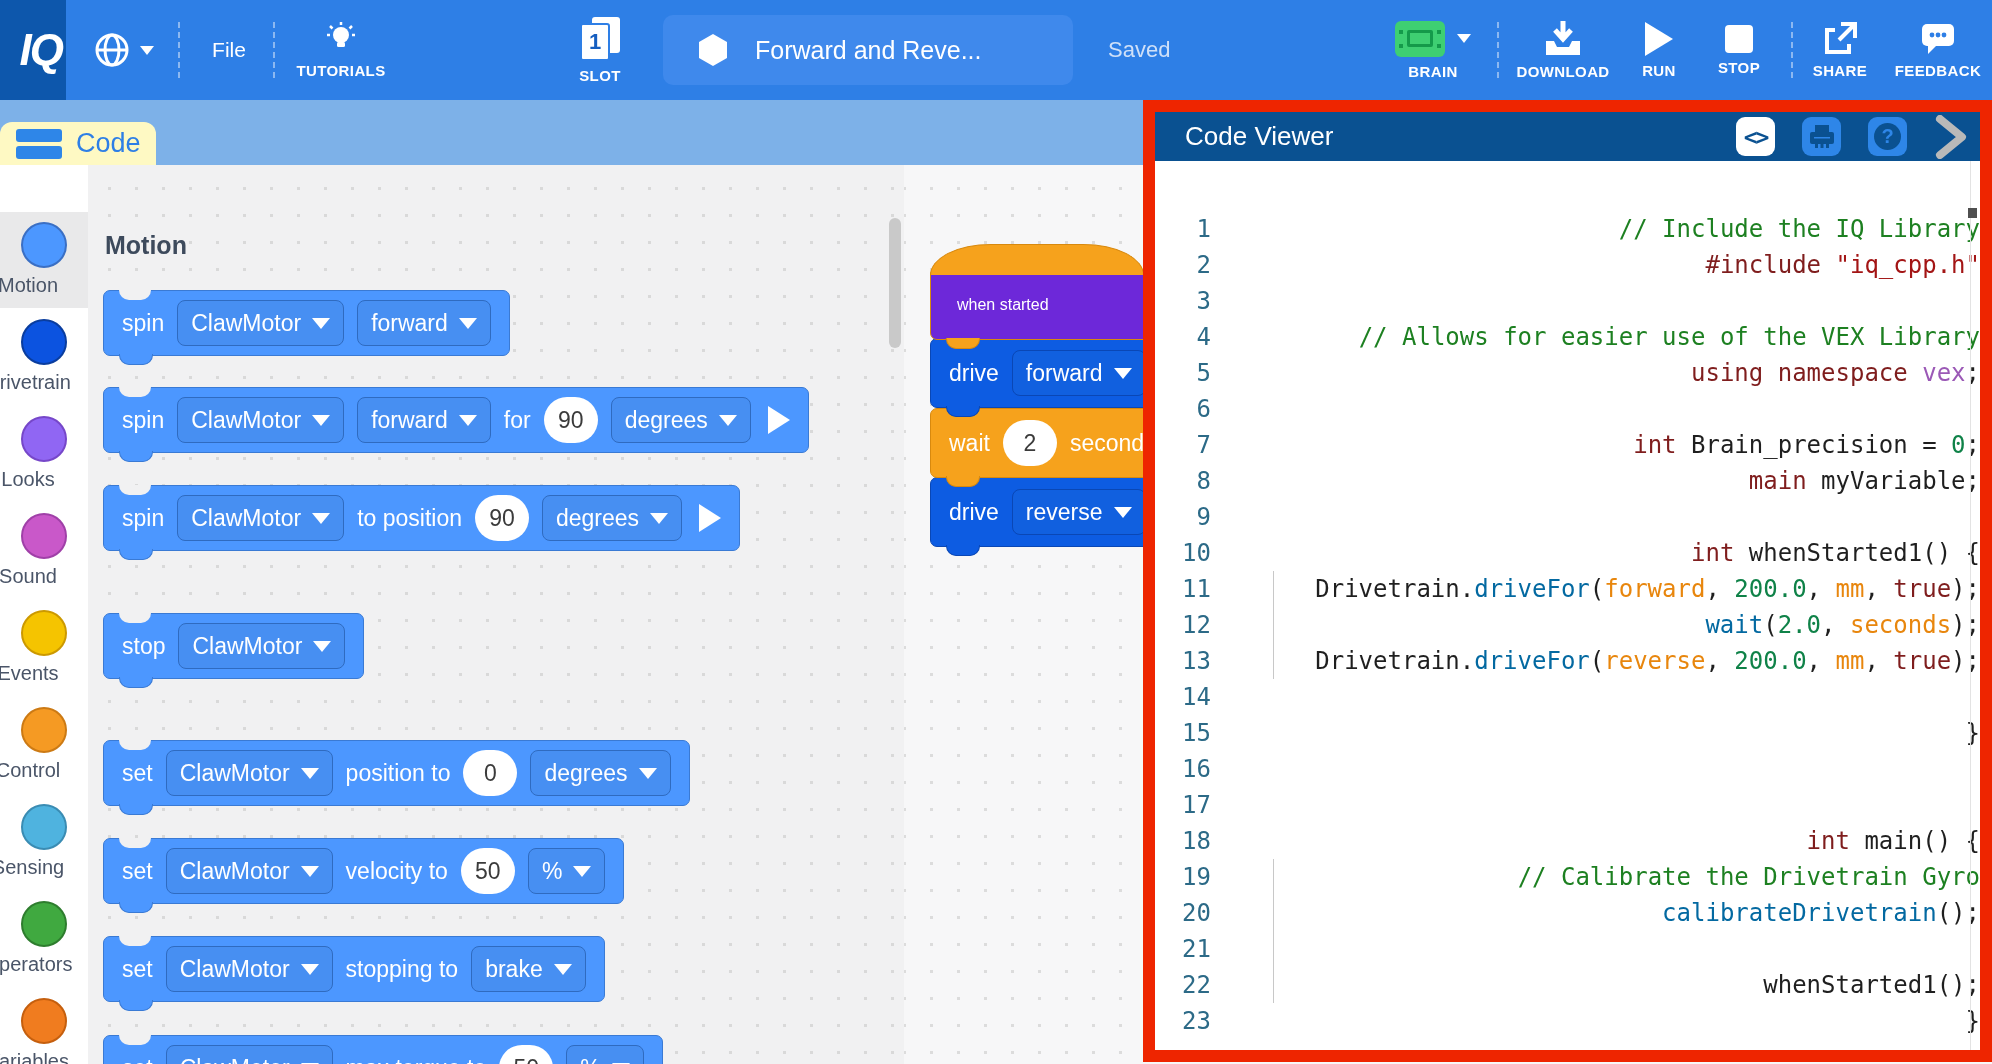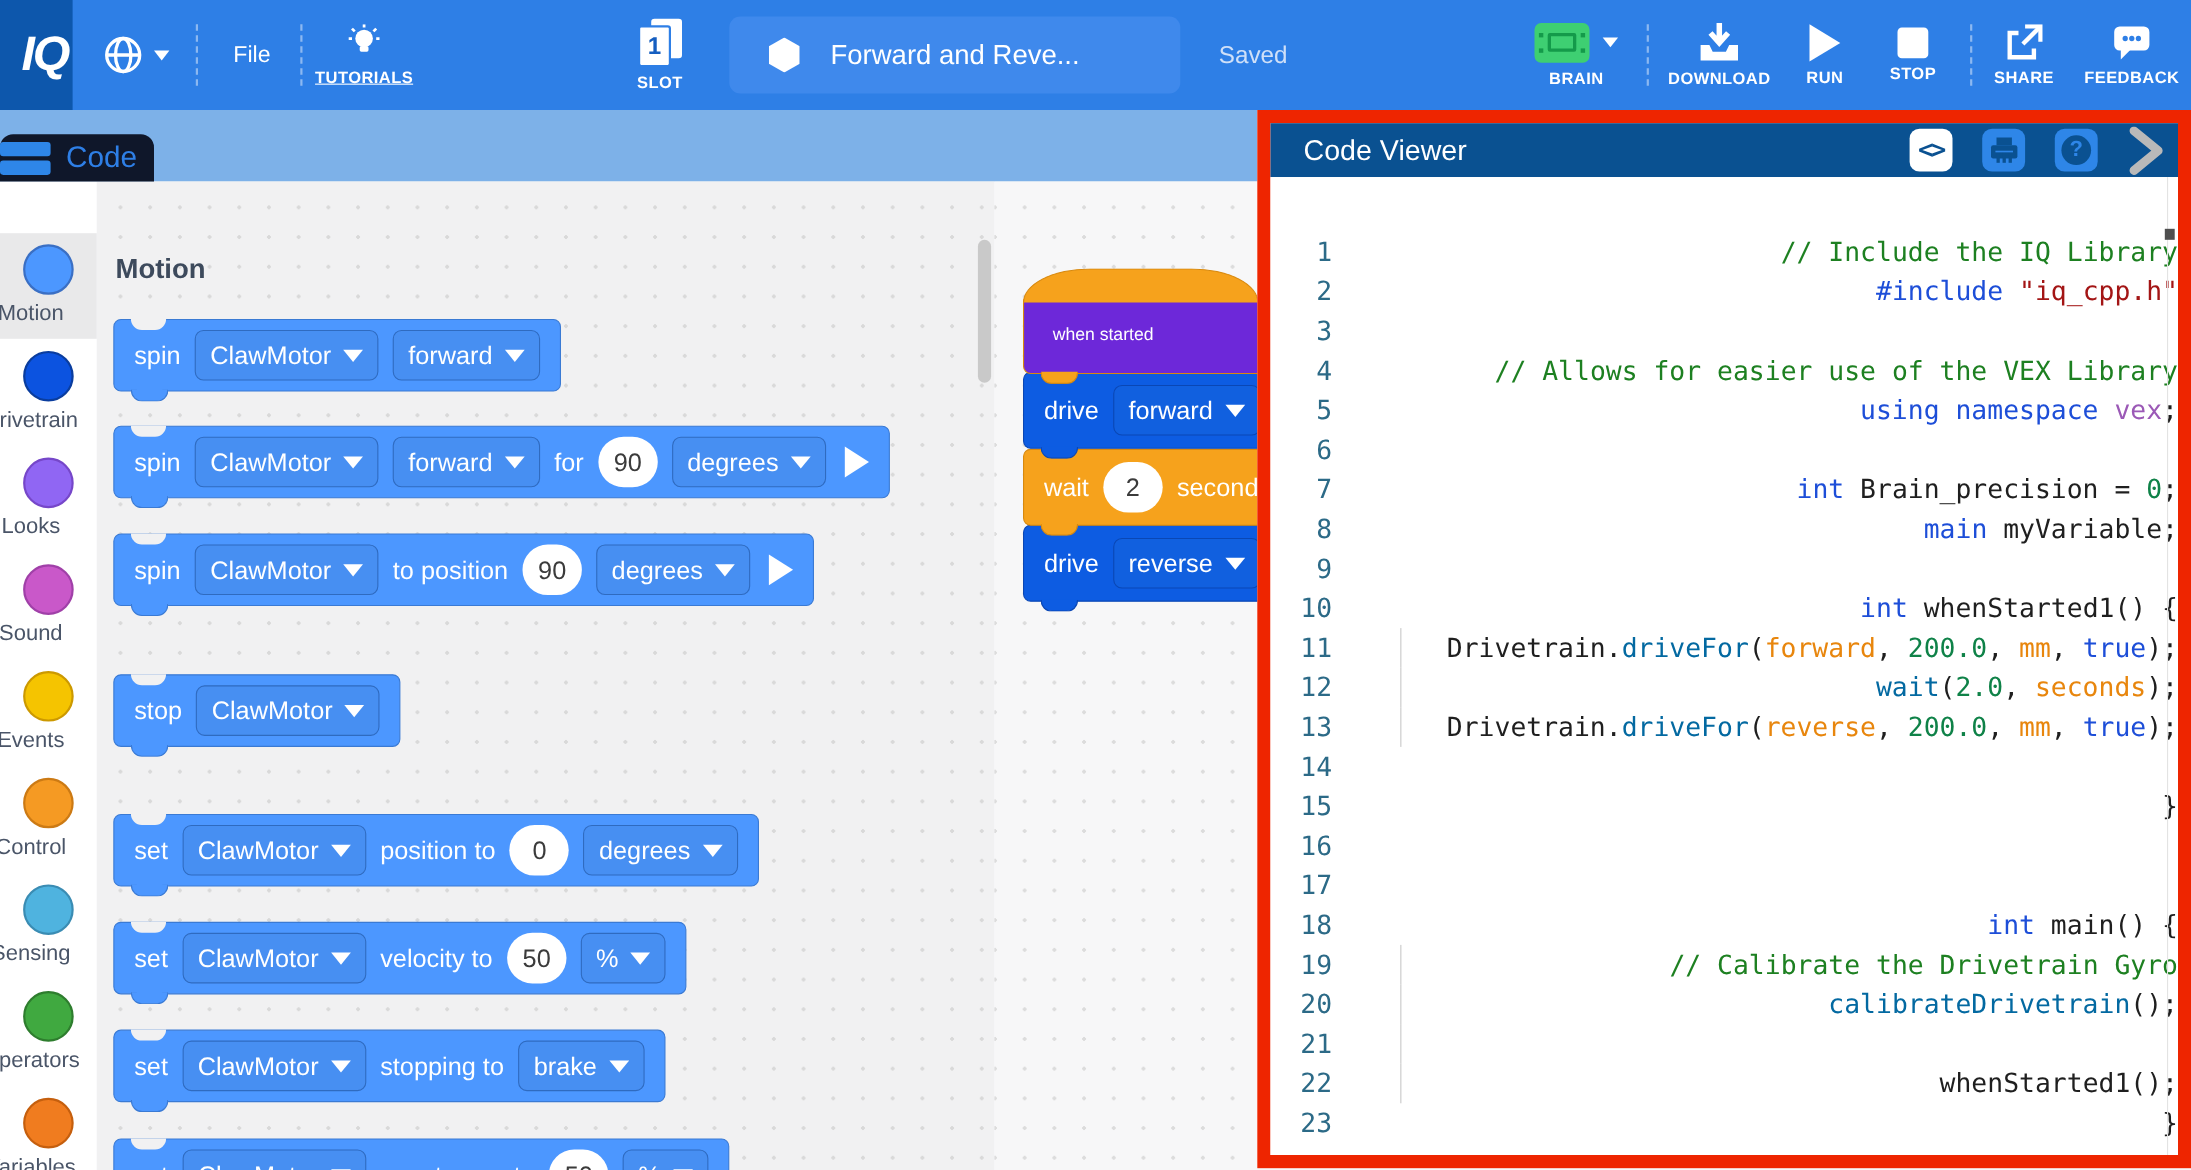--- a/index.html
+++ b/index.html
@@ -43,23 +43,23 @@
   .brain-dots { position:absolute; top:9px; width:4px; height:18px;
     display:flex; flex-direction:column; justify-content:space-between; }
   .brain-dots i { display:block; width:4px; height:4px; background:#149a4a; }
   .run-tri { width:0; height:0; border-top:17px solid transparent;
     border-bottom:17px solid transparent; border-left:28px solid #fff; }
   .stop-sq { width:28px; height:28px; background:#fff; border-radius:4px; }
 
   
   .subbar { position:absolute; left:0; top:100px; width:100%; height:65px;
     background:#7db1e8; z-index:1; }
-  .code-tab { position:absolute; left:0; top:122px; width:140px; height:43px;
-    background:#0f172a; border-radius:12px 12px 0 0; z-index:5; display:flex;
-    align-items:center; gap:12px; padding-left:8px; }
+  .code-tab { position:absolute; left:0; top:122px; width:156px; height:43px;
+    background:#fef9c3; border-radius:12px 12px 0 0; z-index:5; display:flex;
+    align-items:center; gap:12px; padding-left:24px; }
   .code-tab-label { color:#2e7fe6; font-size:27px; }
   .blocks-icon { width:40px; height:30px; position:relative; }
   .blocks-icon i { position:absolute; left:-8px; height:13px; width:46px;
     background:#2e86e8; border-radius:3px; display:block; }
   .blocks-icon i:first-child { top:0; }
   .blocks-icon i:last-child { bottom:0; }
 
   
   .main { position:absolute; left:0; top:165px; width:100%; height:899px; z-index:1; }
   .cat-strip { position:absolute; left:0; top:0; width:88px; height:100%; background:#fff; }
@@ -135,21 +135,21 @@
     color:#2e86e8; font-weight:bold; font-size:20px; display:flex;
     align-items:center; justify-content:center; }
   .code-area { position:relative; height:889px; background:#fff; overflow:hidden;
     padding-top:50px; }
   .row { display:flex; height:36px; line-height:36px;
     font-family:"DejaVu Sans Mono", monospace; font-size:24px; }
   .ln { width:56px; text-align:right; color:#2c6a87; flex:0 0 auto; }
   .ct { margin-left:50px; position:relative; white-space:pre; color:#1f1f1f; flex:1;text-align:right; }
   .row.g .ct::before { content:""; position:absolute; left:12px; top:0; bottom:0;
     width:0; border-left:1.5px solid #c8c8c8; }
-  .tok-com { color:#1d8021; } .tok-kw { color:#1d4ed8; } .tok-str { color:#a31515; }
+  .tok-com { color:#1d8021; } .tok-kw { color:#7f1d1d; } .tok-str { color:#a31515; }
   .tok-ns { color:#9b59b6; } .tok-fn { color:#0369a1; } .tok-arg { color:#e8860d; }
   .tok-num { color:#0f8248; } .tok-ret { color:#a53bd6; } .tok-pl { color:#1f1f1f; }
   .sb-track { position:absolute; right:9px; top:0; bottom:0; width:1px; background:#e3e3e3; }
   .sb-thumb { position:absolute; right:3px; top:47px; width:9px; height:10px; background:#4f4f4f; }
 
   svg { display:block; }
 </style>
 </head>
 <body>
 
@@ -172,21 +172,21 @@
     </div>
 
     <div class="tb-sep" style="left:178px;"></div>
 
     <div class="tb-item" style="left:198px; width:62px;">
       <span class="tb-text">File</span>
     </div>
 
     <div class="tb-sep" style="left:273px;"></div>
 
-    <div class="tb-item" style="left:276px; width:110px;text-decoration:underline;">
+    <div class="tb-item" style="left:286px; width:110px;">
       <svg width="30" height="34" viewBox="0 0 30 34">
         <circle cx="15" cy="13" r="8" fill="#fff"></circle>
         <rect x="11" y="20" width="8" height="5" rx="1.5" fill="#fff"></rect>
         <line x1="15" y1="0" x2="15" y2="3" stroke="#fff" stroke-width="2.5"></line>
         <line x1="4" y1="4" x2="6.5" y2="6.5" stroke="#fff" stroke-width="2.5"></line>
         <line x1="26" y1="4" x2="23.5" y2="6.5" stroke="#fff" stroke-width="2.5"></line>
         <line x1="1" y1="13" x2="4" y2="13" stroke="#fff" stroke-width="2.5"></line>
         <line x1="26" y1="13" x2="29" y2="13" stroke="#fff" stroke-width="2.5"></line>
       </svg>
       <span class="tb-label">TUTORIALS</span>

